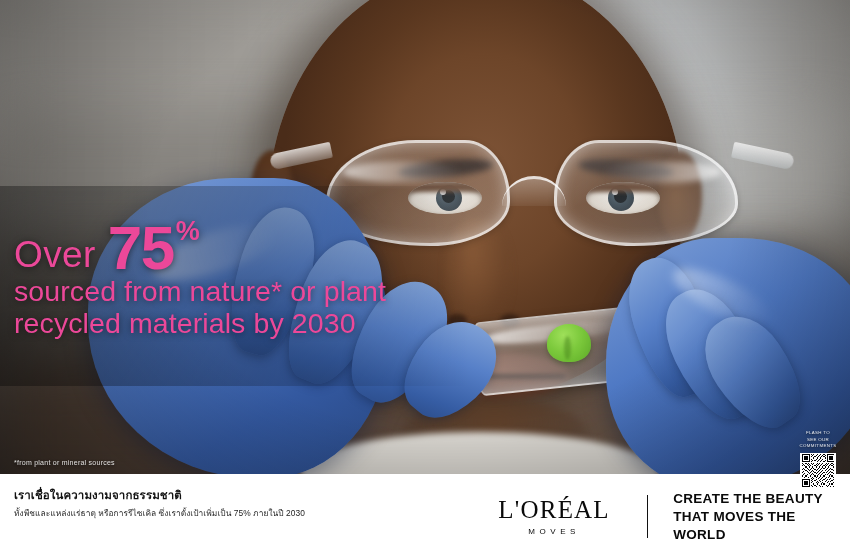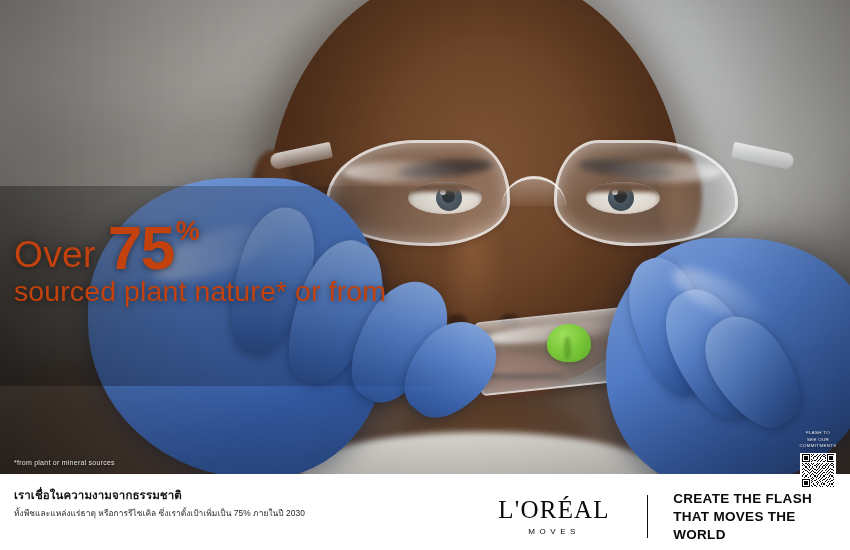--- a/index.html
+++ b/index.html
@@ -164,21 +164,21 @@
   }
   .text-scrim {
     position:absolute; left:0; top:186px; width:470px; height:200px;
     background:linear-gradient(90deg, rgba(0,0,0,.34) 0%, rgba(0,0,0,.20) 55%, rgba(0,0,0,0) 100%);
     pointer-events:none;
   }
 
   
   .headline {
     position:absolute; left:14px; top:214px; width:440px;
-    color:#c2410c; z-index:6;
+    color:#ec4899; z-index:6;
     text-shadow:0 1px 7px rgba(0,0,0,.55);
   }
   .hl-row1 { display:flex; align-items:flex-end; height:62px; }
   .hl-over { font-size:37px; font-weight:400; letter-spacing:.4px; line-height:1; padding-bottom:3px; }
   .hl-num  { font-size:62px; font-weight:800; line-height:.88; letter-spacing:-1.5px; margin-left:12px; }
   .hl-pct  { font-size:27px; font-weight:700; line-height:1; align-self:flex-start; margin-top:4px; margin-left:2px; }
   .hl-line { font-size:28.5px; font-weight:400; line-height:1.12; letter-spacing:.1px; white-space:nowrap; }
 
   .footnote {
     position:absolute; left:14px; top:459px; z-index:6;
@@ -277,21 +277,22 @@
     <div class="text-scrim"></div>
     <div class="photo-vignette"></div>
   </div>
 
   <div class="headline">
     <div class="hl-row1">
       <span class="hl-over">Over</span>
       <span class="hl-num">75</span>
       <span class="hl-pct">%</span>
     </div>
-    <div class="hl-line">sourced plant nature* or from</div>
+    <div class="hl-line">sourced from nature* or plant</div>
+    <div class="hl-line">recycled materials by 2030</div>
   </div>
 
   <div class="footnote">*from plant or mineral sources</div>
 
   <div class="qr-block">
     <div class="qr-label">FLASH TO</div>
     <div class="qr-label">SEE OUR</div>
     <div class="qr-label">COMMITMENTS</div>
     <div class="qr-code">
       <svg viewBox="0 0 29 29" shape-rendering="crispEdges">
@@ -538,19 +539,19 @@
       </div>
     </div>
 
     <div class="brand">
       <div class="loreal-logo">
         <div class="loreal-name">L'ORÉAL</div>
         <div class="loreal-sub">MOVES</div>
       </div>
       <div class="brand-div"></div>
       <div class="tagline">
-        <div>CREATE THE FLASH</div>
+        <div>CREATE THE BEAUTY</div>
         <div>THAT MOVES THE WORLD</div>
       </div>
     </div>
 
   </div>
 </div>
 
 </body></html>

